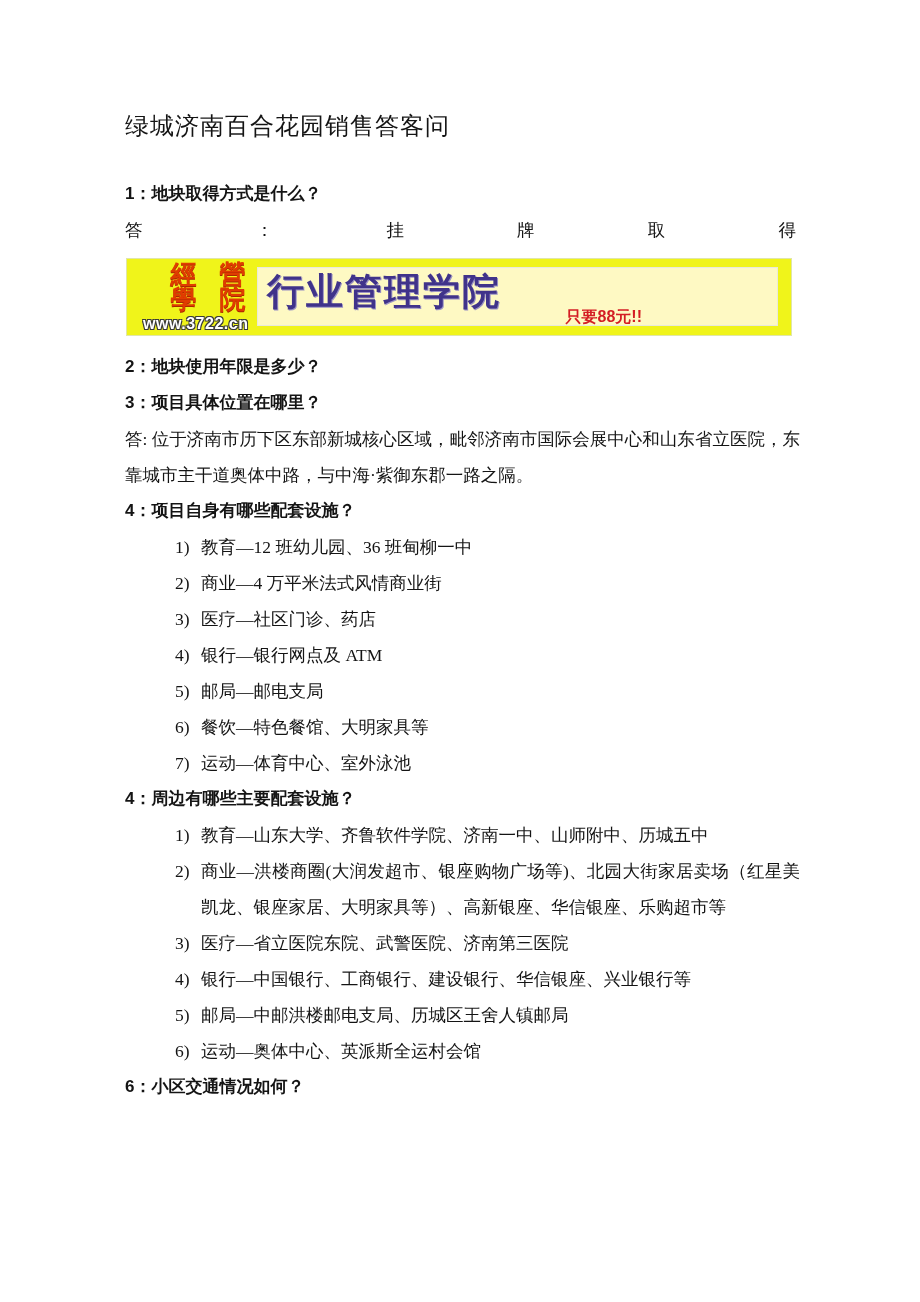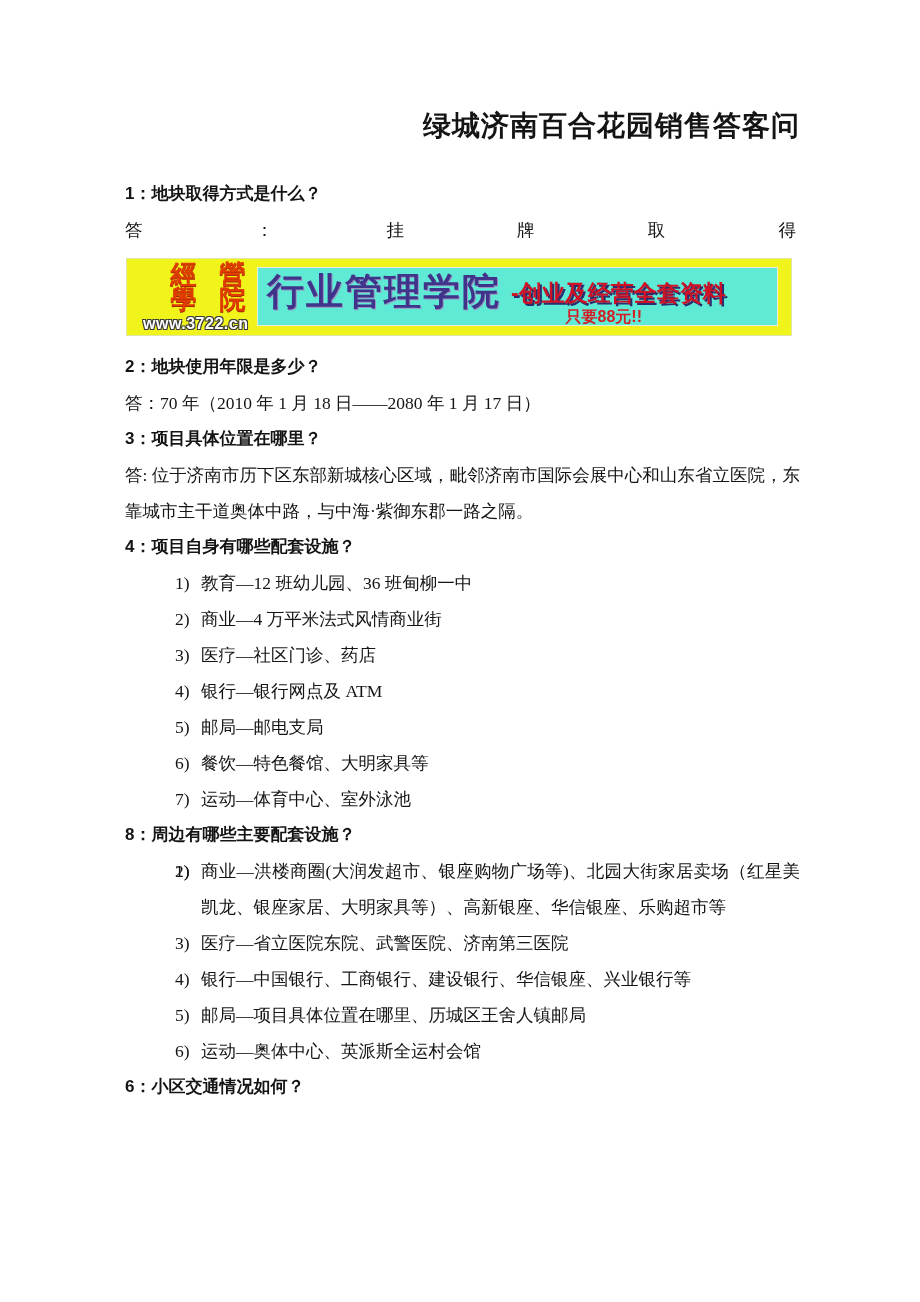--- a/index.html
+++ b/index.html
@@ -11,24 +11,24 @@
     color: #141414;
     font-family: "Liberation Serif", "DejaVu Serif", serif;
   }
   .page {
     width: 920px;
     min-height: 1302px;
     padding: 104px 120px 40px 125px;
   }
   .doc-title {
     font-family: "Liberation Sans", "DejaVu Sans", sans-serif;
-    font-size: 28px;
-    font-weight: bold;
+    font-size: 24px;
+    font-weight: normal;
     line-height: 44px;
-    text-align: right;
+    text-align: left;
     letter-spacing: 1px;
     margin-bottom: 28px;
   }
   .q {
     font-family: "Liberation Sans", "DejaVu Sans", sans-serif;
     font-size: 17px;
     font-weight: bold;
     line-height: 36px;
   }
   .a {
@@ -80,21 +80,21 @@
     font-size: 16px;
     font-weight: bold;
     letter-spacing: 0.5px;
     color: #ffffff;
     text-shadow: -1px -1px 0 #3a3a3a, 1px -1px 0 #3a3a3a, -1px 1px 0 #3a3a3a, 1px 1px 0 #3a3a3a;
     padding-left: 12px;
   }
   .banner-panel {
     position: absolute;
     left: 130px; top: 8px; right: 13px; bottom: 9px;
-    background: #5eead4;
+    background: #fef9c3;
     box-shadow: inset 0 0 0 1px #e9e9dc;
   }
   .panel-row {
     display: flex;
     align-items: flex-start;
     padding: 1px 4px 0 10px;
     white-space: nowrap;
   }
   .panel-title {
     font-size: 37px;
@@ -158,28 +158,26 @@
         <span>經</span>
         <span>營</span>
         <span>學</span>
         <span>院</span>
       </div>
       <div class="banner-url">www.3722.cn</div>
     </div>
     <div class="banner-panel">
       <div class="panel-row">
         <span class="panel-title">行业管理学院</span>
-        <span class="panel-tagline">-创业及经营全套资料</span>
       </div>
       <div class="panel-price">只要88元!!</div>
     </div>
   </div>
 
   <div class="q">2：地块使用年限是多少？</div>
-  <div class="a">答：70 年（2010 年 1 月 18 日——2080 年 1 月 17 日）</div>
 
   <div class="q">3：项目具体位置在哪里？</div>
   <div class="a">答: 位于济南市历下区东部新城核心区域，毗邻济南市国际会展中心和山东省立医院，东靠城市主干道奥体中路，与中海·紫御东郡一路之隔。</div>
 
   <div class="q">4：项目自身有哪些配套设施？</div>
   <div class="li">
     <span class="num">1)</span>
     <span>教育—12 班幼儿园、36 班甸柳一中</span>
   </div>
   <div class="li">
@@ -200,39 +198,40 @@
   </div>
   <div class="li">
     <span class="num">6)</span>
     <span>餐饮—特色餐馆、大明家具等</span>
   </div>
   <div class="li">
     <span class="num">7)</span>
     <span>运动—体育中心、室外泳池</span>
   </div>
 
-  <div class="q">8：周边有哪些主要配套设施？</div>
+  <div class="q">4：周边有哪些主要配套设施？</div>
   <div class="li">
     <span class="num">1)</span>
+    <span>教育—山东大学、齐鲁软件学院、济南一中、山师附中、历城五中</span>
   </div>
   <div class="li">
     <span class="num">2)</span>
     <span>商业—洪楼商圈(大润发超市、银座购物广场等)、北园大街家居卖场（红星美凯龙、银座家居、大明家具等）、高新银座、华信银座、乐购超市等</span>
   </div>
   <div class="li">
     <span class="num">3)</span>
     <span>医疗—省立医院东院、武警医院、济南第三医院</span>
   </div>
   <div class="li">
     <span class="num">4)</span>
     <span>银行—中国银行、工商银行、建设银行、华信银座、兴业银行等</span>
   </div>
   <div class="li">
     <span class="num">5)</span>
-    <span>邮局—项目具体位置在哪里、历城区王舍人镇邮局</span>
+    <span>邮局—中邮洪楼邮电支局、历城区王舍人镇邮局</span>
   </div>
   <div class="li">
     <span class="num">6)</span>
     <span>运动—奥体中心、英派斯全运村会馆</span>
   </div>
 
   <div class="q">6：小区交通情况如何？</div>
 
 </div>
 

